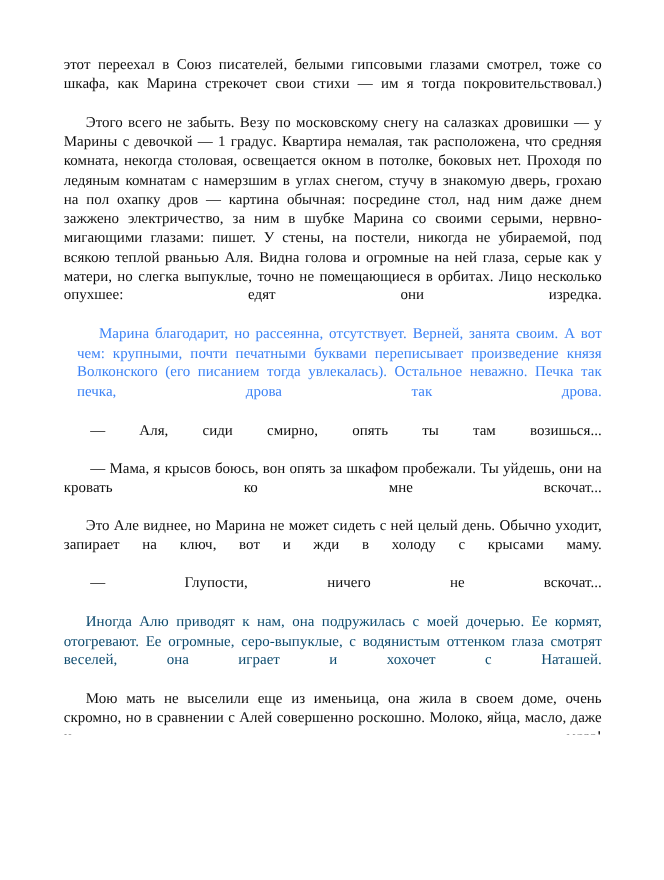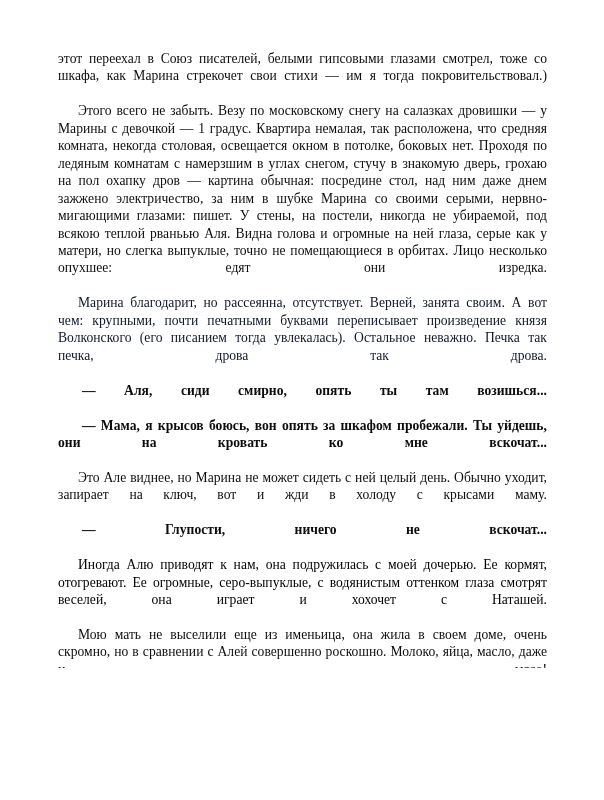--- a/index.html
+++ b/index.html
@@ -35,21 +35,20 @@
     letter-spacing: 0.02px;
     word-spacing: 0.2px;
     hyphens: manual;
     -webkit-hyphens: manual;
   }
   .para.indent {
     text-indent: 20px;
   }
   .para.dialogue {
     text-indent: 24px;
-    font-weight: bold;
   }
   .para.flush {
     text-indent: 0;
   }
   
   .para:after {
     content: "";
     display: inline-block;
     width: 100%;
   }
@@ -67,24 +66,24 @@
   }
 </style>
 </head>
 <body>
 
 <div id="page" style="background: rgb(255, 255, 255);">
 
   <div id="text-column">
       <p class="para flush" style="color: rgb(13, 13, 13);">этот переехал в Союз писателей, белыми гипсовыми глазами смотрел, тоже со шкафа, как Марина стрекочет свои стихи — им я тогда покровительствовал.)</p>
       <p class="para indent" style="color: rgb(13, 13, 13);">Этого всего не забыть. Везу по московскому снегу на салазках дровишки — у Марины с девочкой — 1 градус. Квартира немалая, так расположена, что средняя комната, некогда столовая, освещается окном в потолке, боковых нет. Проходя по ледяным комнатам с намерзшим в углах снегом, стучу в знакомую дверь, грохаю на пол охапку дров — картина обычная: посредине стол, над ним даже днем зажжено электричество, за ним в шубке Марина со своими серыми, нервно-мигающими глазами: пишет. У стены, на постели, никогда не убираемой, под всякою теплой рваньью Аля. Видна голова и огромные на ней глаза, серые как у матери, но слегка выпуклые, точно не помещающиеся в орбитах. Лицо несколько опухшее: едят они изредка.</p>
-      <p class="para indent" style="color: #0f172a;">Марина благодарит, но рассеянна, отсутствует. Верней, занята своим. А вот чем: крупными, почти печатными буквами переписывает произведение князя Волконского (его писанием тогда увлекалась). Остальное неважно. Печка так печка, дрова так дрова.</p>
+      <p class="para indent" style="color: #3b82f6; margin-left: 12px;">Марина благодарит, но рассеянна, отсутствует. Верней, занята своим. А вот чем: крупными, почти печатными буквами переписывает произведение князя Волконского (его писанием тогда увлекалась). Остальное неважно. Печка так печка, дрова так дрова.</p>
       <p class="para dialogue" style="color: rgb(13, 13, 13);">— Аля, сиди смирно, опять ты там возишься...</p>
       <p class="para dialogue" style="color: rgb(13, 13, 13);">— Мама, я крысов боюсь, вон опять за шкафом пробежали. Ты уйдешь, они на кровать ко мне вскочат...</p>
       <p class="para indent" style="color: rgb(13, 13, 13);">Это Але виднее, но Марина не может сидеть с ней целый день. Обычно уходит, запирает на ключ, вот и жди в холоду с крысами маму.</p>
       <p class="para dialogue" style="color: rgb(13, 13, 13);">— Глупости, ничего не вскочат...</p>
-      <p class="para indent" style="color: #000000;">Иногда Алю приводят к нам, она подружилась с моей дочерью. Ее кормят, отогревают. Ее огромные, серо-выпуклые, с водянистым оттенком глаза смотрят веселей, она играет и хохочет с Наташей.</p>
+      <p class="para indent" style="color: #0c4a6e;">Иногда Алю приводят к нам, она подружилась с моей дочерью. Ее кормят, отогревают. Ее огромные, серо-выпуклые, с водянистым оттенком глаза смотрят веселей, она играет и хохочет с Наташей.</p>
       <p class="para indent" style="color: rgb(13, 13, 13);">Мою мать не выселили еще из именьица, она жила в своем доме, очень скромно, но в сравнении с Алей совершенно роскошно. Молоко, яйца, масло, даже и мясо!</p>
     </div>
 
   <div id="page-number">31</div>
 
 </div>
 
 </body></html>

